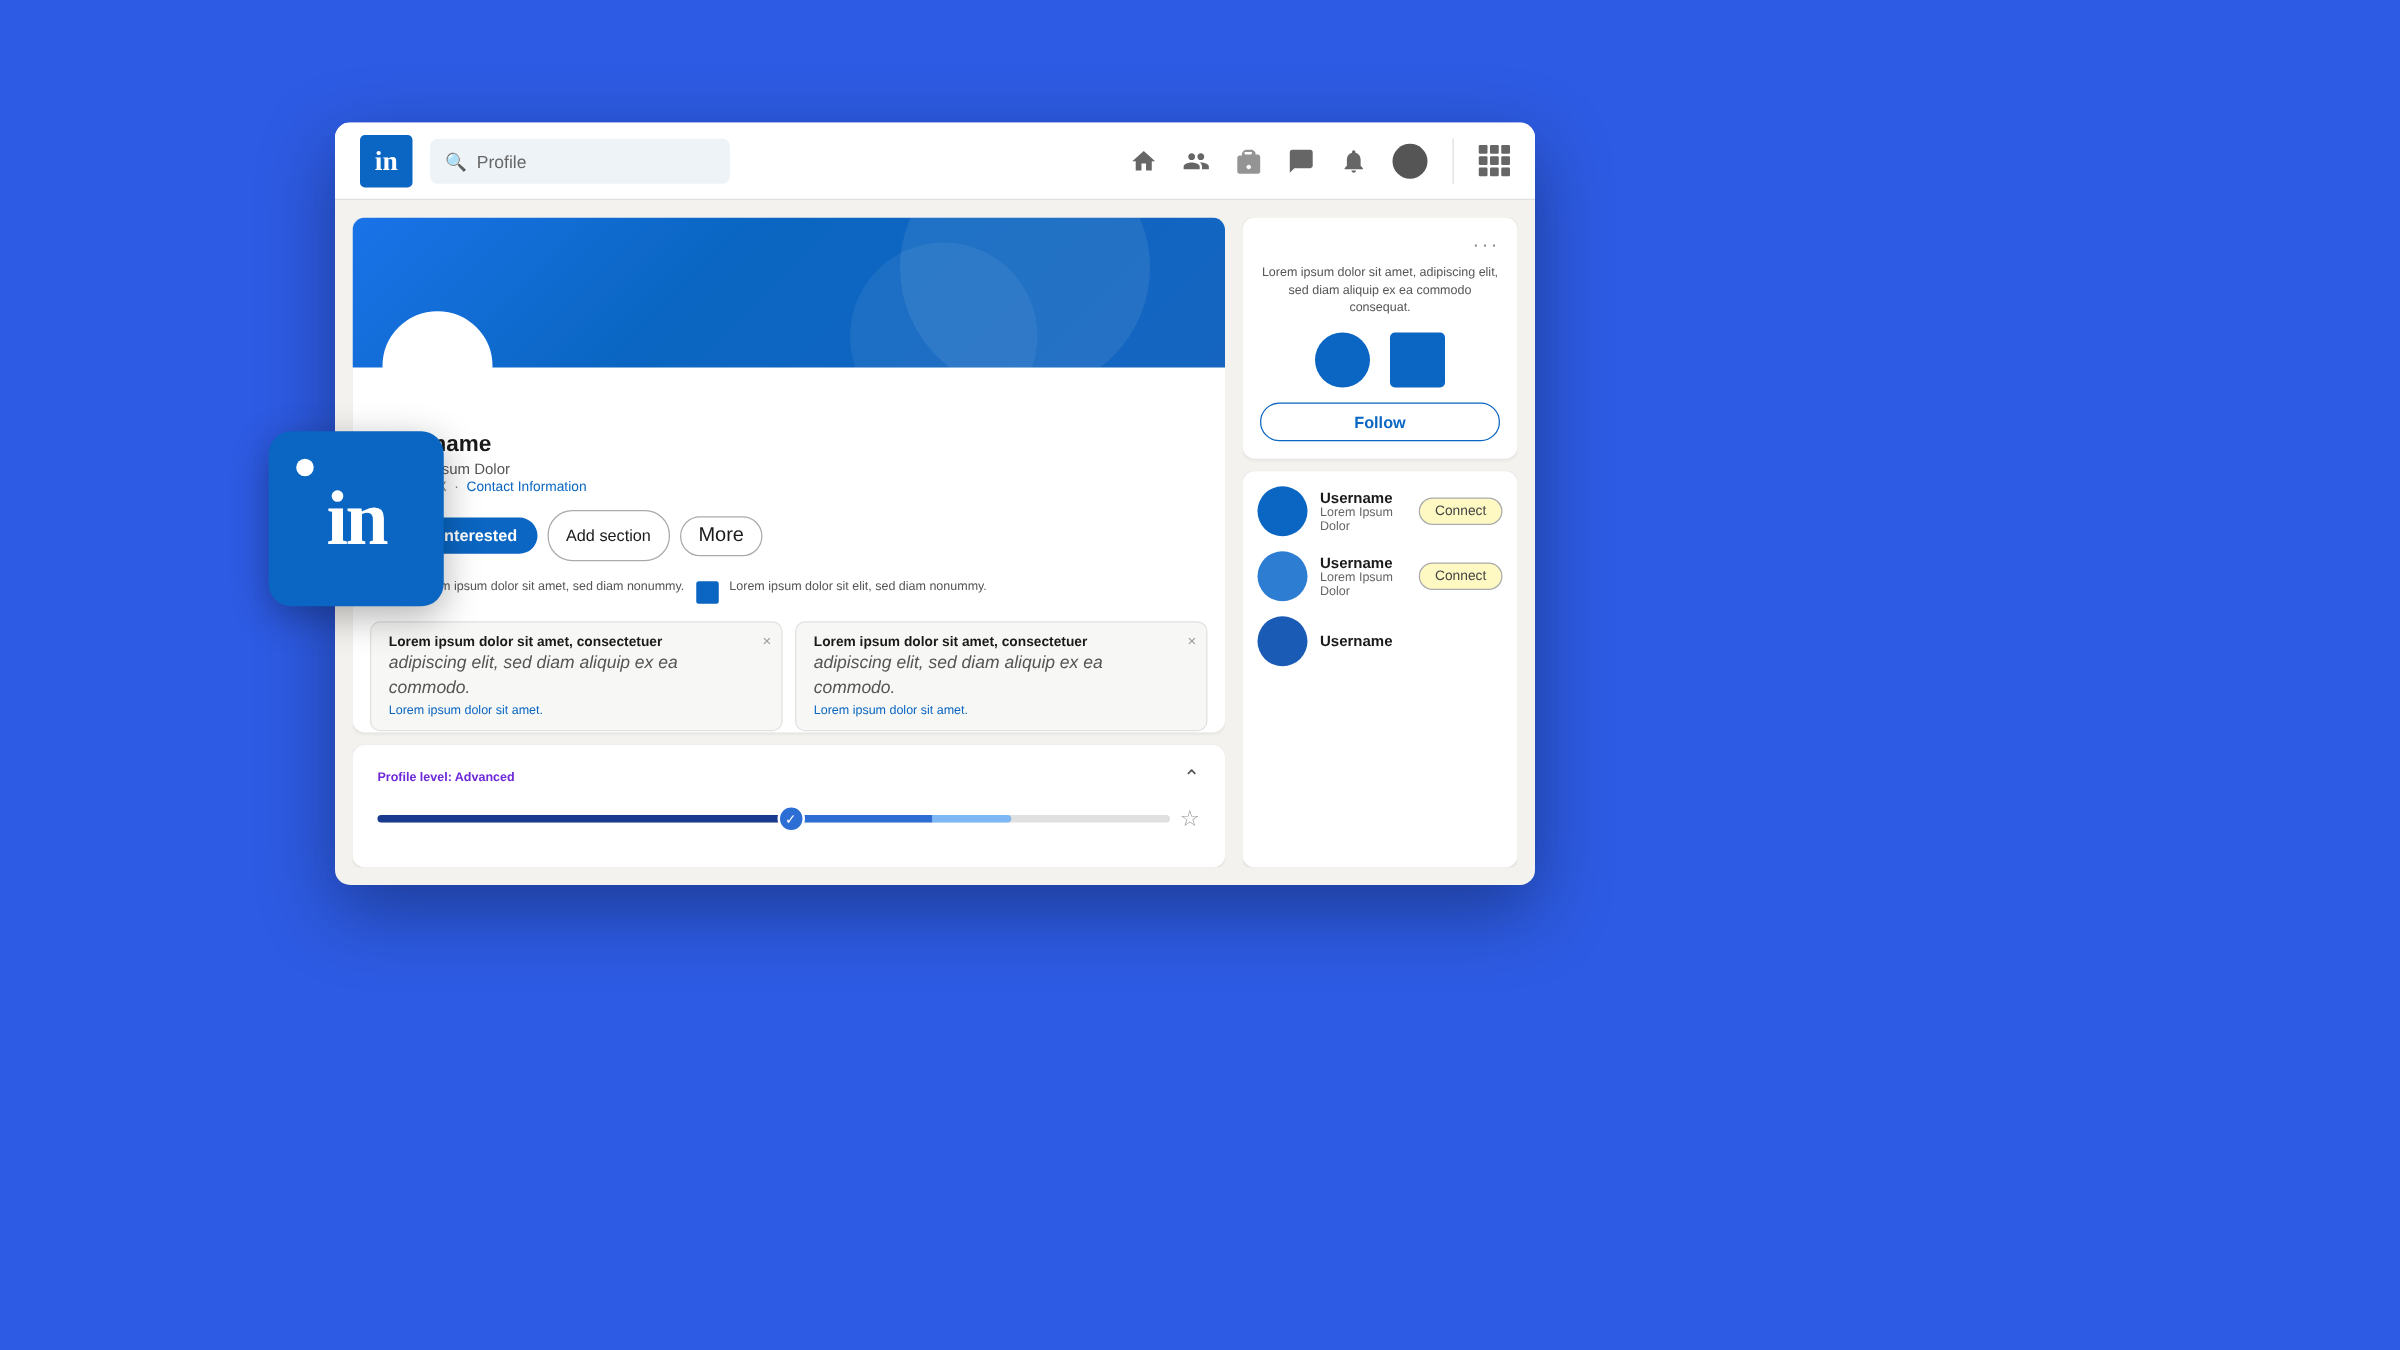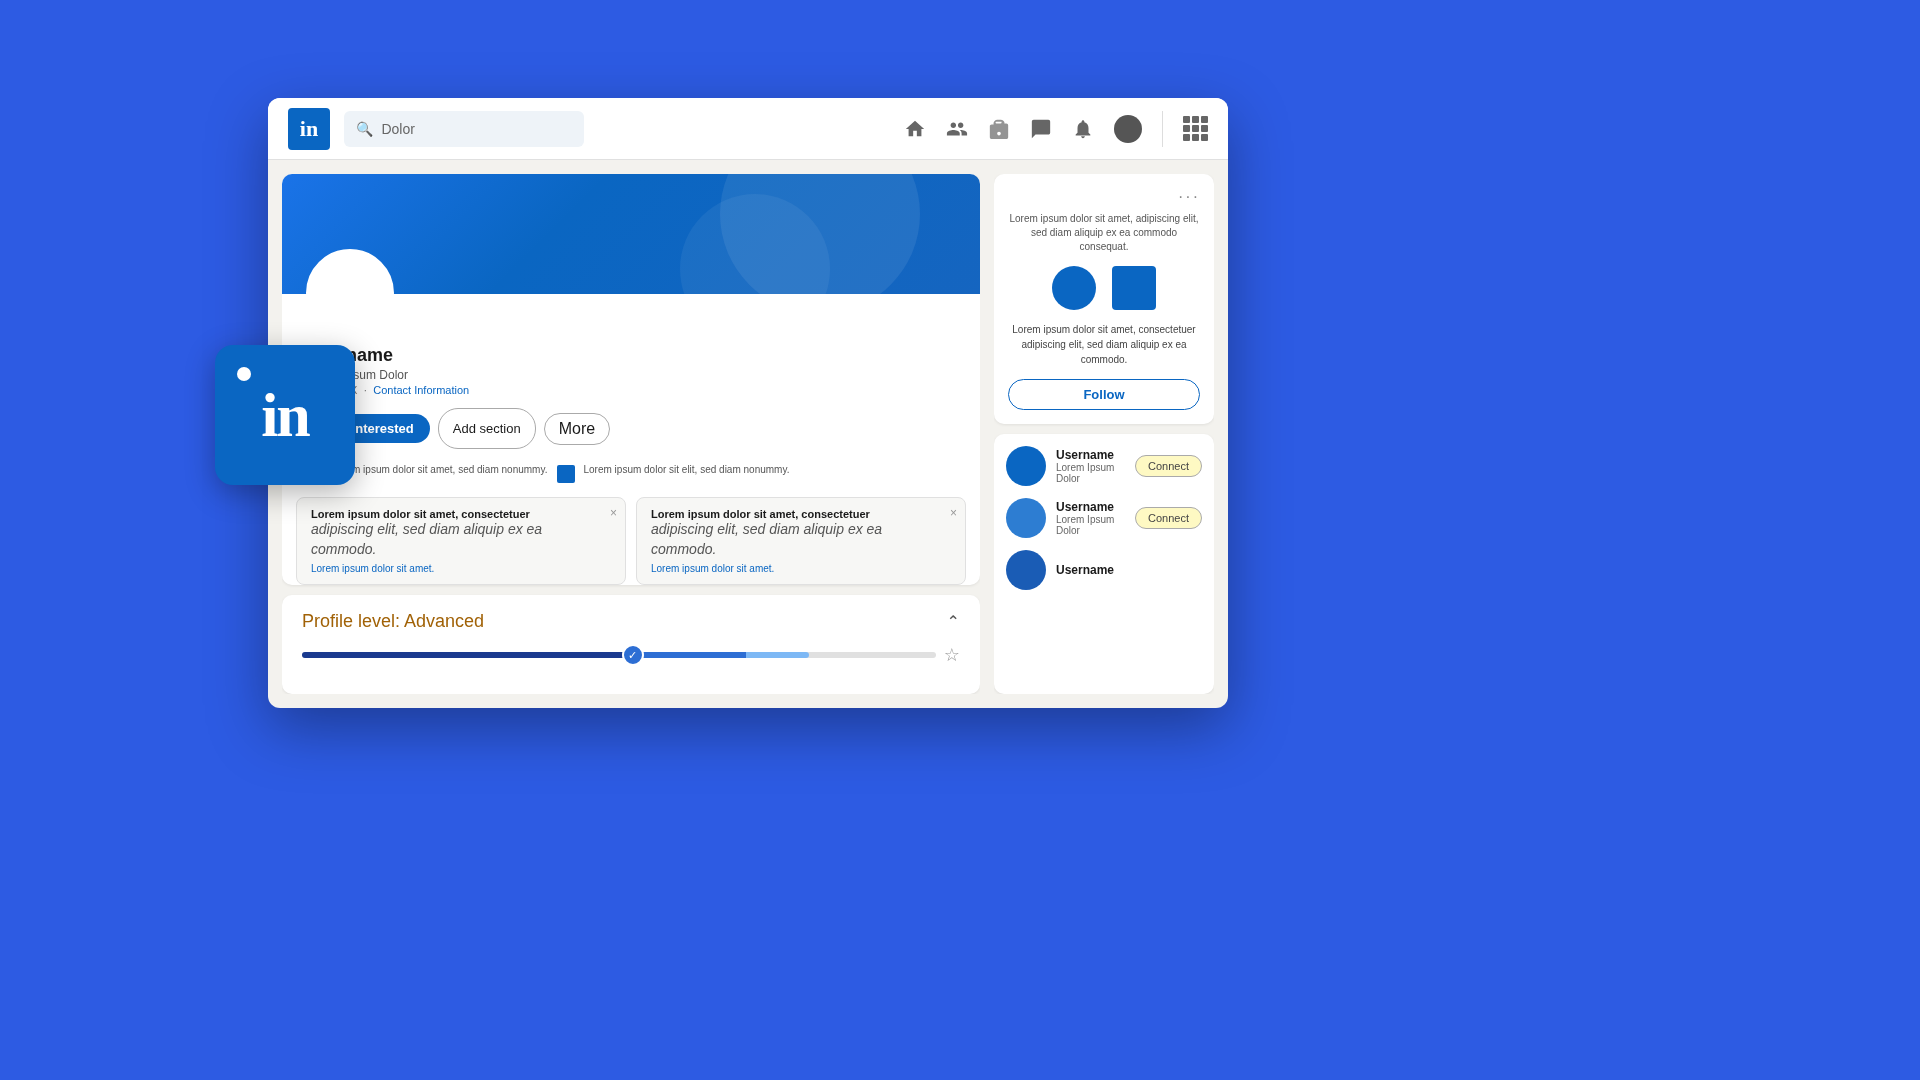--- a/index.html
+++ b/index.html
@@ -349,23 +349,23 @@
       padding: 16px 20px;
       box-shadow: 0 1px 3px rgba(0,0,0,0.08);
     }
     .profile-level-header {
       display: flex;
       align-items: center;
       justify-content: space-between;
       margin-bottom: 12px;
     }
     .profile-level-title {
-      font-size: 18px;
-      font-weight: 400;
-      color: #a16207;
+      font-size: 10px;
+      font-weight: 700;
+      color: #6d28d9;
     }
     .chevron-up {
       font-size: 16px;
       color: #555;
     }
     .progress-bar-wrap {
       display: flex;
       align-items: center;
       gap: 8px;
       margin-bottom: 12px;
@@ -570,21 +570,21 @@
   </div>
 
   <div class="browser">
 
     <nav class="navbar">
       <div class="nav-logo">
         <span>in</span>
       </div>
       <div class="search-bar">
         <span class="search-icon-nav">🔍</span>
-        <span class="search-input-text">Dolor</span>
+        <span class="search-input-text">Profile</span>
       </div>
       <div class="nav-icons">
         <div class="nav-icon">
           <svg viewBox="0 0 24 24">
               <path d="M10 20v-6h4v6h5v-8h3L12 3 2 12h3v8z"></path>
             </svg>
         </div>
         <div class="nav-icon">
           <svg viewBox="0 0 24 24">
               <path d="M16 11c1.66 0 2.99-1.34 2.99-3S17.66 5 16 5c-1.66 0-3 1.34-3 3s1.34 3 3 3zm-8 0c1.66 0 2.99-1.34 2.99-3S9.66 5 8 5C6.34 5 5 6.34 5 8s1.34 3 3 3zm0 2c-2.33 0-7 1.17-7 3.5V19h14v-2.5c0-2.33-4.67-3.5-7-3.5zm8 0c-.29 0-.62.02-.97.05 1.16.84 1.97 1.97 1.97 3.45V19h6v-2.5c0-2.33-4.67-3.5-7-3.5z"></path>
@@ -695,21 +695,20 @@
 
         <div class="sidebar-card">
           <div class="sidebar-card-top">
             <span class="three-dots">···</span>
           </div>
           <div class="sidebar-card-text">Lorem ipsum dolor sit amet, adipiscing elit, sed diam aliquip ex ea commodo consequat.</div>
           <div class="sidebar-icons-row">
             <div class="sidebar-circle-icon"></div>
             <div class="sidebar-square-icon"></div>
           </div>
-          <div class="sidebar-card-desc">Lorem ipsum dolor sit amet, consectetuer adipiscing elit, sed diam aliquip ex ea commodo.</div>
           <button class="btn-follow">Follow</button>
         </div>
 
         <div class="people-card">
 
           <div class="person-row">
             <div class="person-avatar person-avatar-1"></div>
             <div class="person-info">
               <div class="person-name">Username</div>
               <div class="person-subtitle">Lorem Ipsum Dolor</div>

